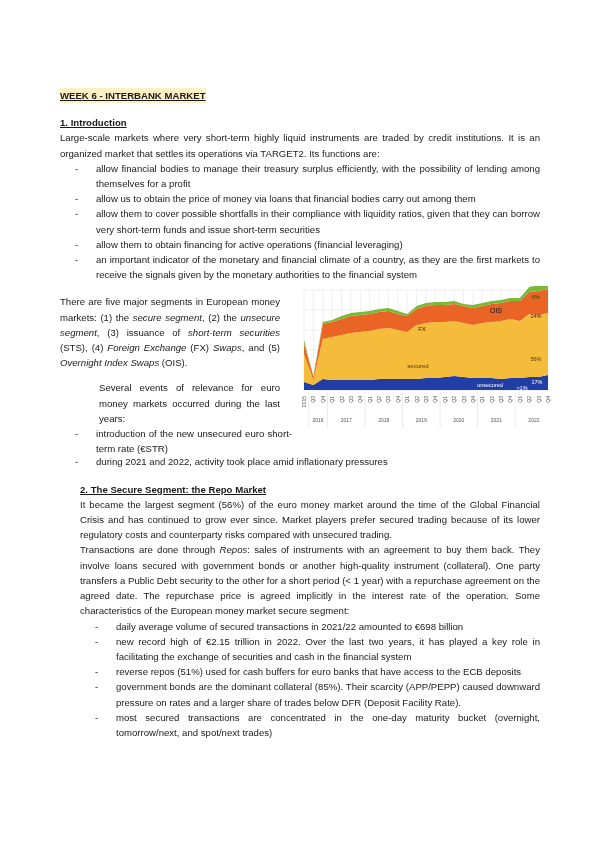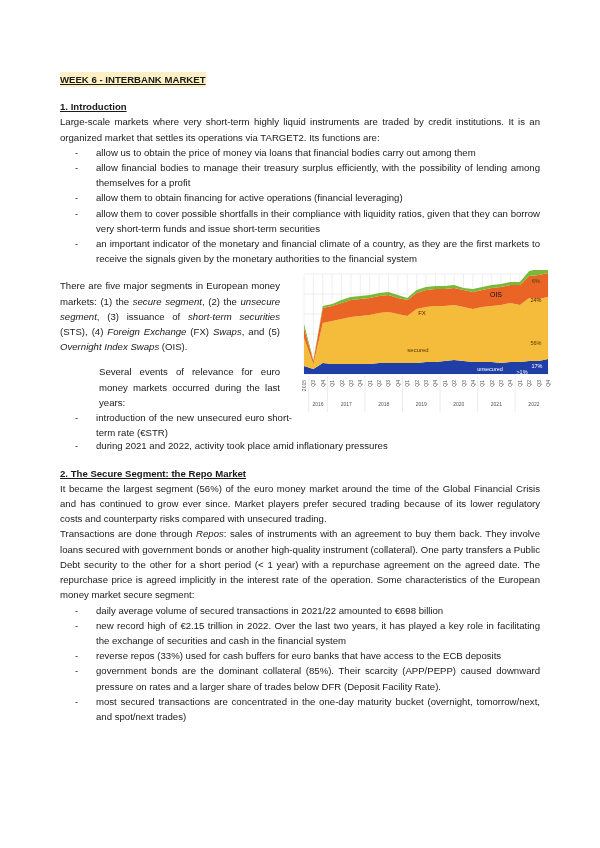--- a/index.html
+++ b/index.html
@@ -1,45 +1,45 @@
 <!DOCTYPE html>
 <html><head>
 <meta charset="utf-8">
 <style>
   html, body { margin: 0; padding: 0; background: #ffffff; }
   body { width: 600px; height: 848px; position: relative; overflow: hidden;
          font-family: "Liberation Sans", sans-serif; color: #1a1a1a; }
-  .page { position: absolute; left: 60px; top: 72px; width: 480px; font-size: 9.6px; line-height: 15.2px; }
+  .page { position: absolute; left: 60px; top: 88px; width: 480px; font-size: 9.6px; line-height: 15.2px; }
   .title { display: inline-block; font-weight: bold; text-decoration: underline; background: #fdf0c4; margin: 0 0 12px 0; }
   .h2 { font-weight: bold; text-decoration: underline; margin: 0; }
   p { margin: 0; text-align: justify; }
   ul { list-style: none; margin: 0; padding: 0; }
   li { position: relative; padding-left: 36px; text-align: justify; }
   li::before { content: "-"; position: absolute; left: 15px; }
   .two-col { display: flex; gap: 20px; margin-top: 4px; }
   .left-col { width: 220px; flex: none; }
   .left-col p, .left-col li { text-align: justify; }
   .chart-box { width: 252px; height: 145px; position: relative; flex: none; margin-top: -4px; }
   .chart-box svg { display: block; }
-  .sec2 { margin-top: 12px; }
+  .sec2 { margin-top: 12px; margin-left: 20px; }
   .ital { font-style: italic; }
 </style>
 </head>
 <body>
 
 <div class="page">
   <div class="title">WEEK 6 - INTERBANK MARKET</div>
 
   <div class="h2">1. Introduction</div>
   <p>Large-scale markets where very short-term highly liquid instruments are traded by credit institutions. It is an organized market that settles its operations via TARGET2. Its functions are:</p>
   <ul>
+    <li>allow financial bodies to manage their treasury surplus efficiently, with the possibility of lending among themselves for a profit</li>
     <li>allow us to obtain the price of money via loans that financial bodies carry out among them</li>
-    <li>allow financial bodies to manage their treasury surplus efficiently, with the possibility of lending among themselves for a profit</li>
+    <li>allow them to cover possible shortfalls in their compliance with liquidity ratios, given that they can borrow very short-term funds and issue short-term securities</li>
     <li>allow them to obtain financing for active operations (financial leveraging)</li>
-    <li>allow them to cover possible shortfalls in their compliance with liquidity ratios, given that they can borrow very short-term funds and issue short-term securities</li>
     <li>an important indicator of the monetary and financial climate of a country, as they are the first markets to receive the signals given by the monetary authorities to the financial system</li>
   </ul>
 
   <div class="two-col" style="margin-top:8px;">
     <div class="left-col">
       <p style="margin-top:4px;"><span>There are five major segments in European money markets: (1) the </span><span class="ital">secure segment</span><span>, (2) the </span><span class="ital">unsecure segment</span><span>, (3) issuance of </span><span class="ital">short-term securities</span><span> (STS), (4) </span><span class="ital">Foreign Exchange</span><span> (FX) </span><span class="ital">Swaps</span><span>, and (5) </span><span class="ital">Overnight Index Swaps</span><span> (OIS).</span></p>
       <p style="margin-top:10px;margin-left:39px;">Several events of relevance for euro money markets occurred during the last years:</p>
       <ul style="width:232px;">
         <li>introduction of the new unsecured euro short-term rate (€STR)</li>
       </ul>
@@ -140,18 +140,18 @@
     <li>during 2021 and 2022, activity took place amid inflationary pressures</li>
   </ul>
 
   <div class="sec2">
     <div class="h2">2. The Secure Segment: the Repo Market</div>
     <p>It became the largest segment (56%) of the euro money market around the time of the Global Financial Crisis and has continued to grow ever since. Market players prefer secured trading because of its lower regulatory costs and counterparty risks compared with unsecured trading.</p>
     <p><span>Transactions are done through </span><span class="ital">Repos</span><span>: sales of instruments with an agreement to buy them back. They involve loans secured with government bonds or another high-quality instrument (collateral). One party transfers a Public Debt security to the other for a short period (&lt; 1 year) with a repurchase agreement on the agreed date. The repurchase price is agreed implicitly in the interest rate of the operation. Some characteristics of the European money market secure segment:</span></p>
     <ul>
       <li>daily average volume of secured transactions in 2021/22 amounted to €698 billion</li>
       <li>new record high of €2.15 trillion in 2022. Over the last two years, it has played a key role in facilitating the exchange of securities and cash in the financial system</li>
-      <li>reverse repos (33%) used for cash buffers for euro banks that have access to the ECB deposits</li>
+      <li>reverse repos (51%) used for cash buffers for euro banks that have access to the ECB deposits</li>
       <li>government bonds are the dominant collateral (85%). Their scarcity (APP/PEPP) caused downward pressure on rates and a larger share of trades below DFR (Deposit Facility Rate).</li>
       <li>most secured transactions are concentrated in the one-day maturity bucket (overnight, tomorrow/next, and spot/next trades)</li>
     </ul>
   </div>
 </div>
 
 </body></html>

